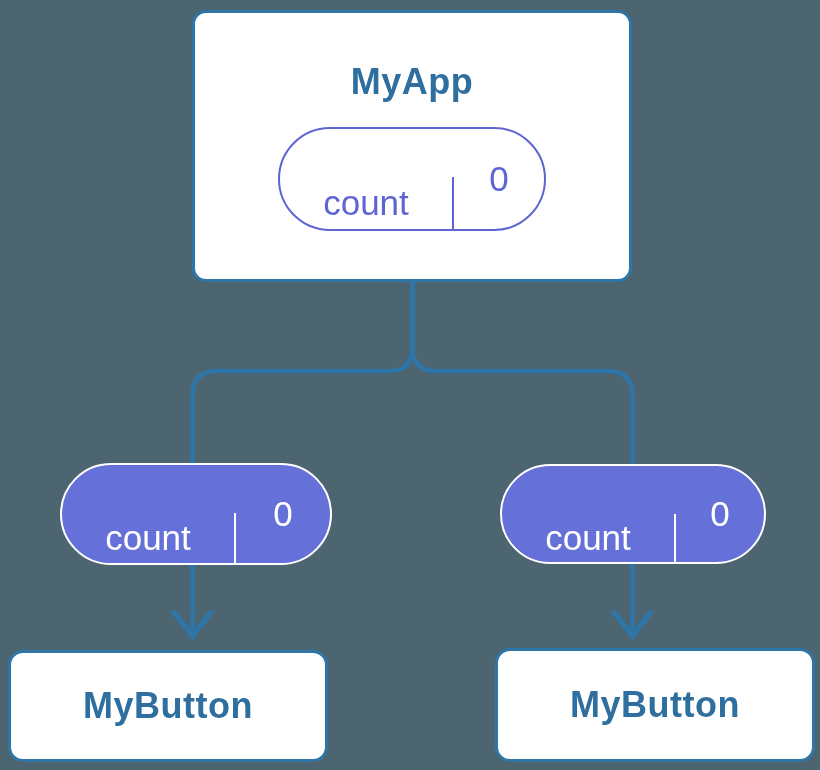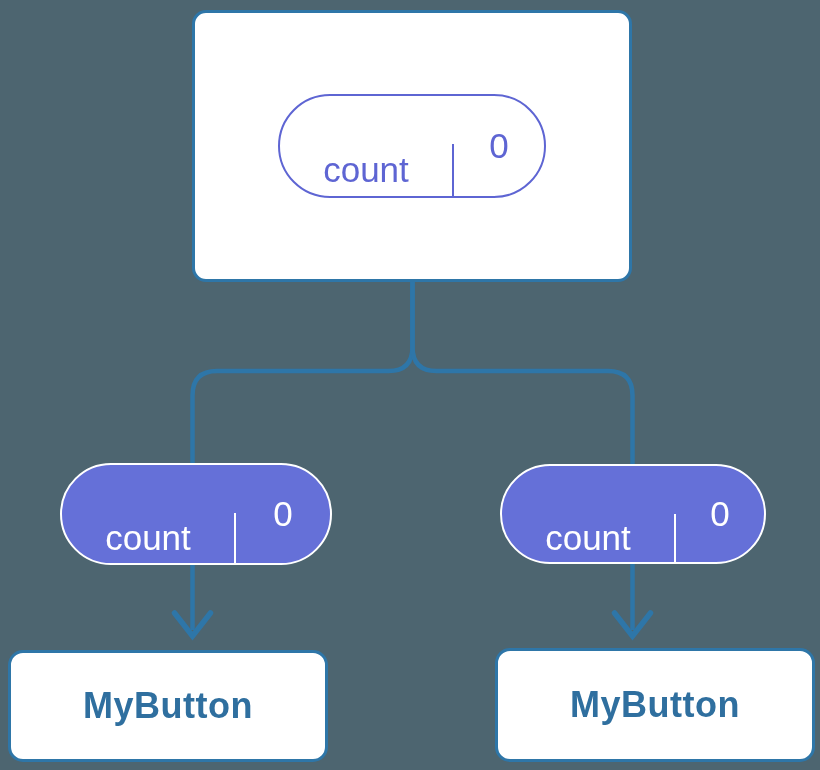--- a/index.html
+++ b/index.html
@@ -91,20 +91,21 @@
 <div class="canvas">
 
   <svg class="connector-svg" viewBox="0 0 820 770" xmlns="http://www.w3.org/2000/svg">
     <path class="connector" d="M412.5 282 L412.5 347 Q412.5 371 388.5 371 L217 371 Q192.5 371 192.5 395.5 L192.5 630"></path>
     <path class="connector" d="M412.5 282 L412.5 347 Q412.5 371 436.5 371 L608 371 Q632.5 371 632.5 395.5 L632.5 630"></path>
     <path class="arrowhead" d="M174.5 613 L192.5 636 L210.5 613"></path>
     <path class="arrowhead" d="M614.5 613 L632.5 636 L650.5 613"></path>
   </svg>
 
   <div class="node" id="myapp-node">
+    <div class="node-title">MyApp</div>
     <div class="pill pill-outline">
       <div class="pill-key">count</div>
       <div class="pill-value">0</div>
     </div>
   </div>
 
   <div class="pill pill-filled" id="left-state-pill">
     <div class="pill-key">count</div>
     <div class="pill-value">0</div>
   </div>

